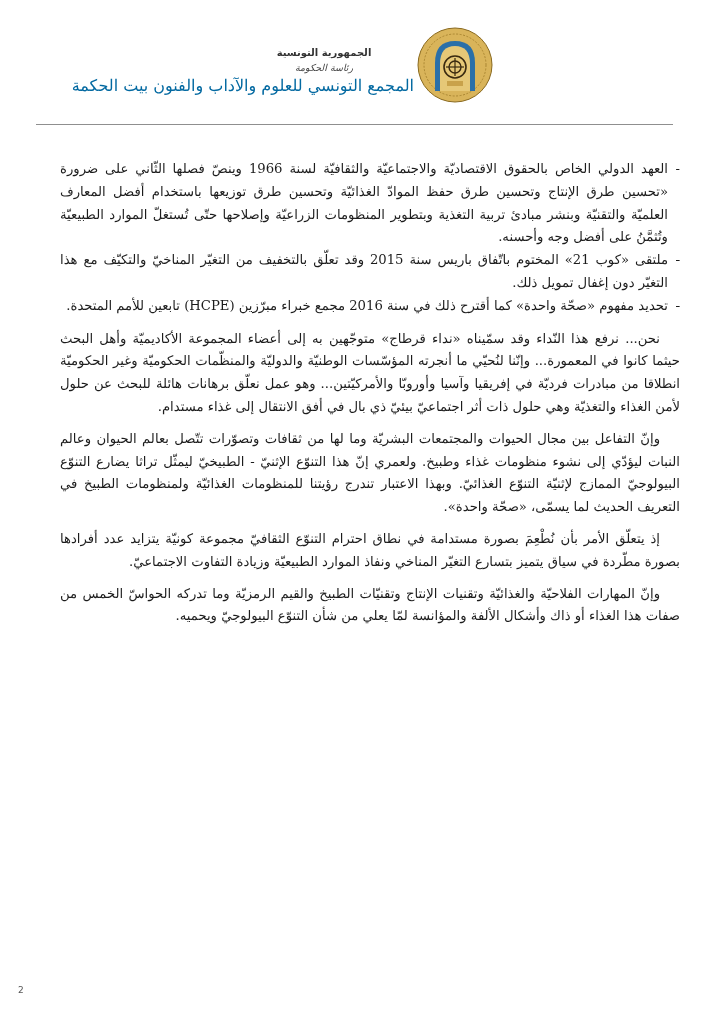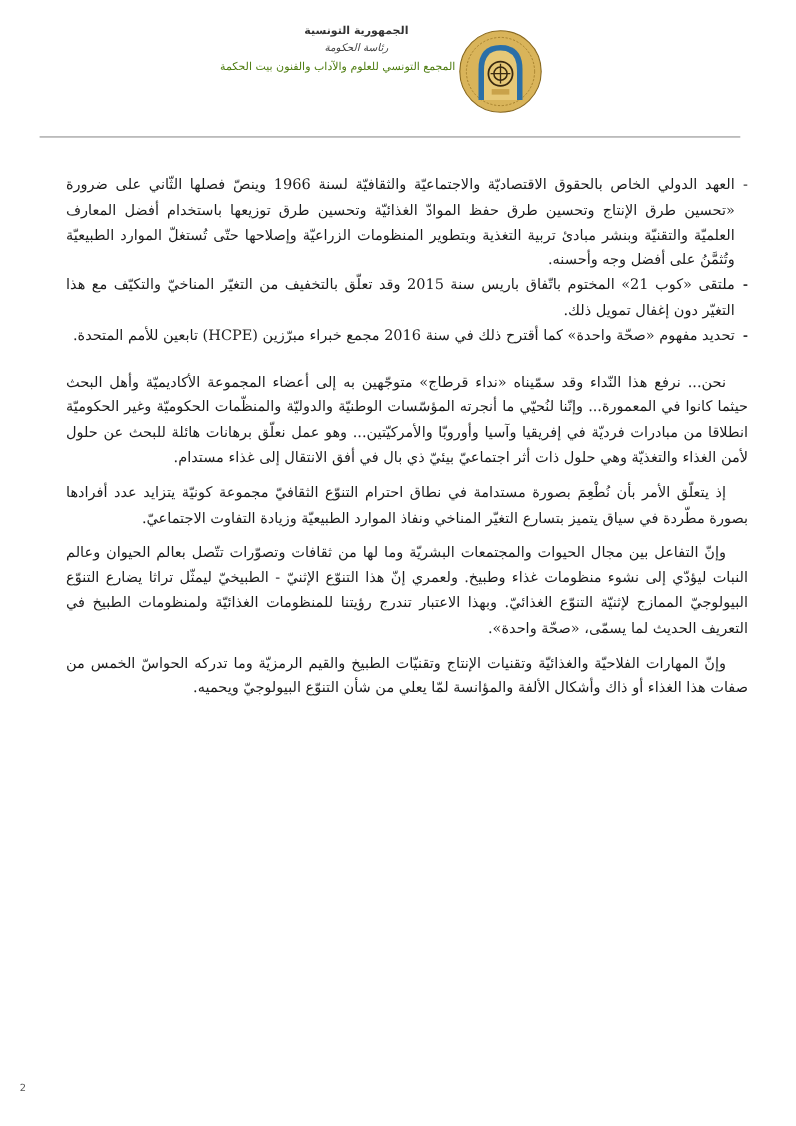--- a/index.html
+++ b/index.html
@@ -1,31 +1,31 @@
 <!DOCTYPE html>
 <html><head>
 <meta charset="utf-8">
 <style>
   html, body { margin: 0; padding: 0; background: #ffffff; }
   body { width: 724px; height: 1024px; position: relative; overflow: hidden;
          font-family: "DejaVu Sans", "Liberation Sans", sans-serif; color: #1e1e1e; }
   .header { position: absolute; top: 22px; left: 0; width: 724px; height: 90px; }
-  .header-text { position: absolute; top: 0; left: 234px; width: 180px; text-align: center; direction: rtl; }
+  .header-text { position: absolute; top: 24px; left: 234px; width: 180px; text-align: center; direction: rtl; }
   .hdr-line1 { font-size: 10px; font-weight: bold; color: #333; line-height: 14px; }
   .hdr-line2 { font-size: 9.5px; color: #444; line-height: 15px; font-style: italic; }
-  .hdr-line3 { font-size: 10px; font-family: "DejaVu Serif", serif; color: #4d7c0f; line-height: 22px; white-space: nowrap; }
+  .hdr-line3 { font-size: 16px; font-family: "DejaVu Serif", serif; color: #0369a1; line-height: 22px; white-space: nowrap; }
   .logo { position: absolute; left: 417px; top: 5px; width: 76px; height: 76px; }
   .rule { position: absolute; top: 124px; left: 36px; width: 637px; height: 0; border-top: 1.6px solid #8f8f8f; }
   .content { position: absolute; top: 158px; left: 60px; width: 620px; direction: rtl; text-align: justify;
              font-family: "DejaVu Serif", "Liberation Serif", serif; font-size: 13.2px; line-height: 22.8px; color: #1c1c1c; }
   .content ul { list-style: none; margin: 0; padding: 0; }
   .content li { position: relative; padding-right: 12px; margin: 0; }
   .content li .dash { position: absolute; right: 0; top: 0; }
   .content p { margin: 9px 0 0 0; text-indent: 20px; }
-  .content p.first { margin-top: 20px; }
+  .content p.first { margin-top: 10px; }
   .page-num { position: absolute; left: 18px; top: 985px; font-size: 9px; color: #555; font-family: "DejaVu Sans", sans-serif; }
 </style>
 </head>
 <body>
 
 <div class="header">
   <div class="header-text">
     <div class="hdr-line1">الجمهورية التونسية</div>
     <div class="hdr-line2">رئاسة الحكومة</div>
     <div class="hdr-line3">المجمع التونسي للعلوم والآداب والفنون بيت الحكمة</div>
@@ -49,18 +49,18 @@
 
 <div class="content">
   <ul>
     <li><span class="dash">-</span><span>العهد الدولي الخاص بالحقوق الاقتصاديّة والاجتماعيّة والثقافيّة لسنة 1966 وينصّ فصلها الثّاني على ضرورة «تحسين طرق الإنتاج وتحسين طرق حفظ الموادّ الغذائيّة وتحسين طرق توزيعها باستخدام أفضل المعارف العلميّة والتقنيّة وبنشر مبادئ تربية التغذية وبتطوير المنظومات الزراعيّة وإصلاحها حتّى تُستغلّ الموارد الطبيعيّة وتُثمَّنُ على أفضل وجه وأحسنه.</span></li>
     <li><span class="dash">-</span></li>
     <li><span class="dash">-</span><span>ملتقى «كوب 21» المختوم باتّفاق باريس سنة 2015 وقد تعلّق بالتخفيف من التغيّر المناخيّ والتكيّف مع هذا التغيّر دون إغفال تمويل ذلك.</span></li>
     <li><span class="dash">-</span></li>
     <li><span class="dash">-</span><span>تحديد مفهوم «صحّة واحدة» كما أقترح ذلك في سنة 2016 مجمع خبراء مبرّزين (HCPE) تابعين للأمم المتحدة.</span></li>
   </ul>
   <p class="first">نحن... نرفع هذا النّداء وقد سمّيناه «نداء قرطاج» متوجّهين به إلى أعضاء المجموعة الأكاديميّة وأهل البحث حيثما كانوا في المعمورة... وإنّنا لنُحيّي ما أنجرته المؤسّسات الوطنيّة والدوليّة والمنظّمات الحكوميّة وغير الحكوميّة انطلاقا من مبادرات فرديّة في إفريقيا وآسيا وأوروبّا والأمركيّتين... وهو عمل نعلّق برهانات هائلة للبحث عن حلول لأمن الغذاء والتغذيّة وهي حلول ذات أثر اجتماعيّ بيئيّ ذي بال في أفق الانتقال إلى غذاء مستدام.</p>
+  <p>وإنّ التفاعل بين مجال الحيوات والمجتمعات البشريّة وما لها من ثقافات وتصوّرات تتّصل بعالم الحيوان وعالم النبات ليؤدّي إلى نشوء منظومات غذاء وطبيخ. ولعمري إنّ هذا التنوّع الإثنيّ - الطبيخيّ ليمثّل تراثا يضارع التنوّع البيولوجيّ الممازج لإثنيّة التنوّع الغذائيّ. وبهذا الاعتبار تندرج رؤيتنا للمنظومات الغذائيّة ولمنظومات الطبيخ في التعريف الحديث لما يسمّى، «صحّة واحدة».</p>
   <p>إذ يتعلّق الأمر بأن نُطْعِمَ بصورة مستدامة في نطاق احترام التنوّع الثقافيّ مجموعة كونيّة يتزايد عدد أفرادها بصورة مطّردة في سياق يتميز بتسارع التغيّر المناخي ونفاذ الموارد الطبيعيّة وزيادة التفاوت الاجتماعيّ.</p>
-  <p>وإنّ التفاعل بين مجال الحيوات والمجتمعات البشريّة وما لها من ثقافات وتصوّرات تتّصل بعالم الحيوان وعالم النبات ليؤدّي إلى نشوء منظومات غذاء وطبيخ. ولعمري إنّ هذا التنوّع الإثنيّ - الطبيخيّ ليمثّل تراثا يضارع التنوّع البيولوجيّ الممازج لإثنيّة التنوّع الغذائيّ. وبهذا الاعتبار تندرج رؤيتنا للمنظومات الغذائيّة ولمنظومات الطبيخ في التعريف الحديث لما يسمّى، «صحّة واحدة».</p>
   <p>وإنّ المهارات الفلاحيّة والغذائيّة وتقنيات الإنتاج وتقنيّات الطبيخ والقيم الرمزيّة وما تدركه الحواسّ الخمس من صفات هذا الغذاء أو ذاك وأشكال الألفة والمؤانسة لمّا يعلي من شأن التنوّع البيولوجيّ ويحميه.</p>
 </div>
 
 <div class="page-num">2</div>
 
 </body></html>

